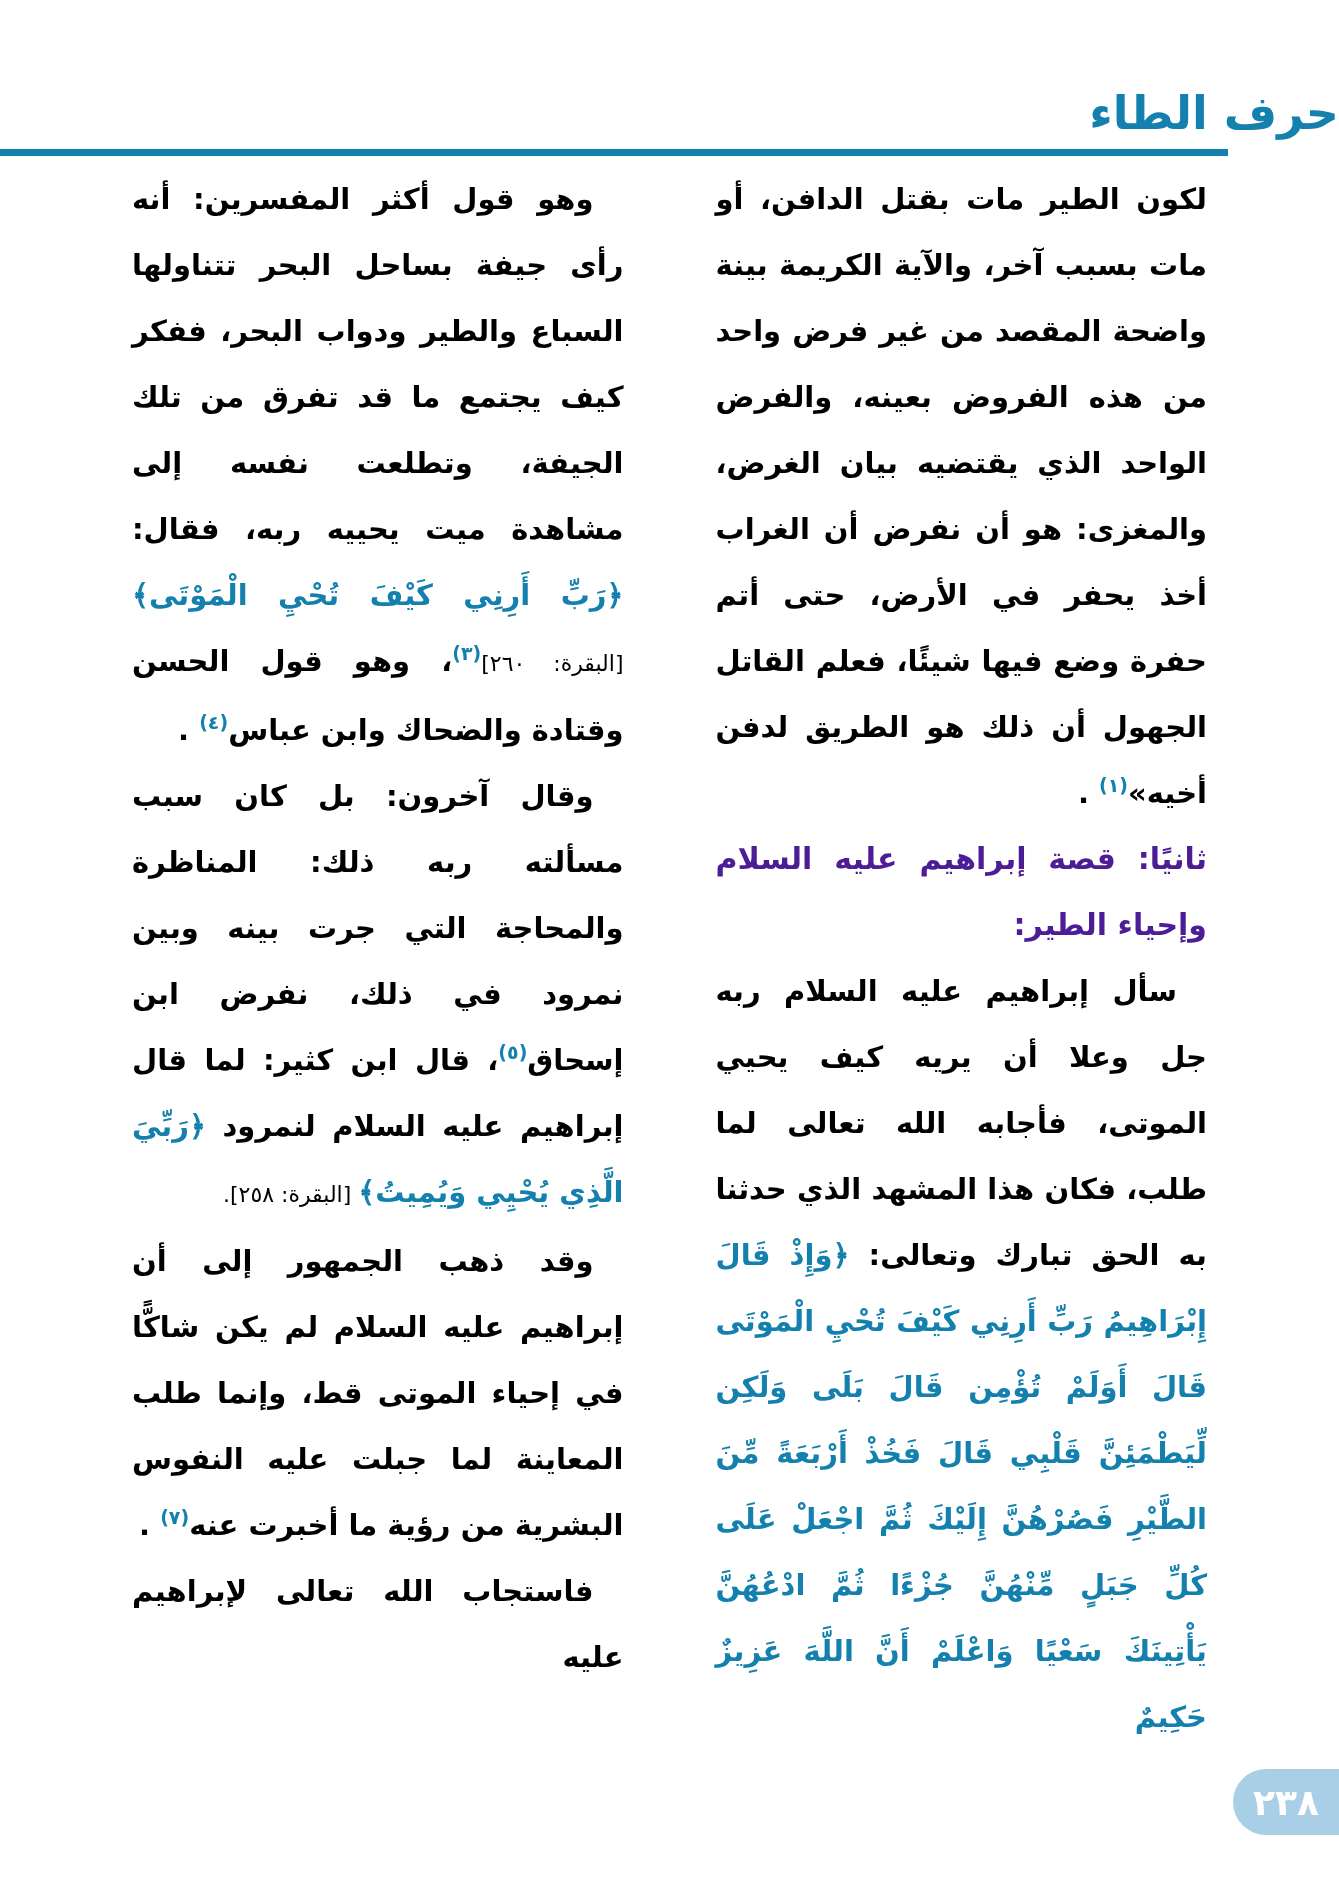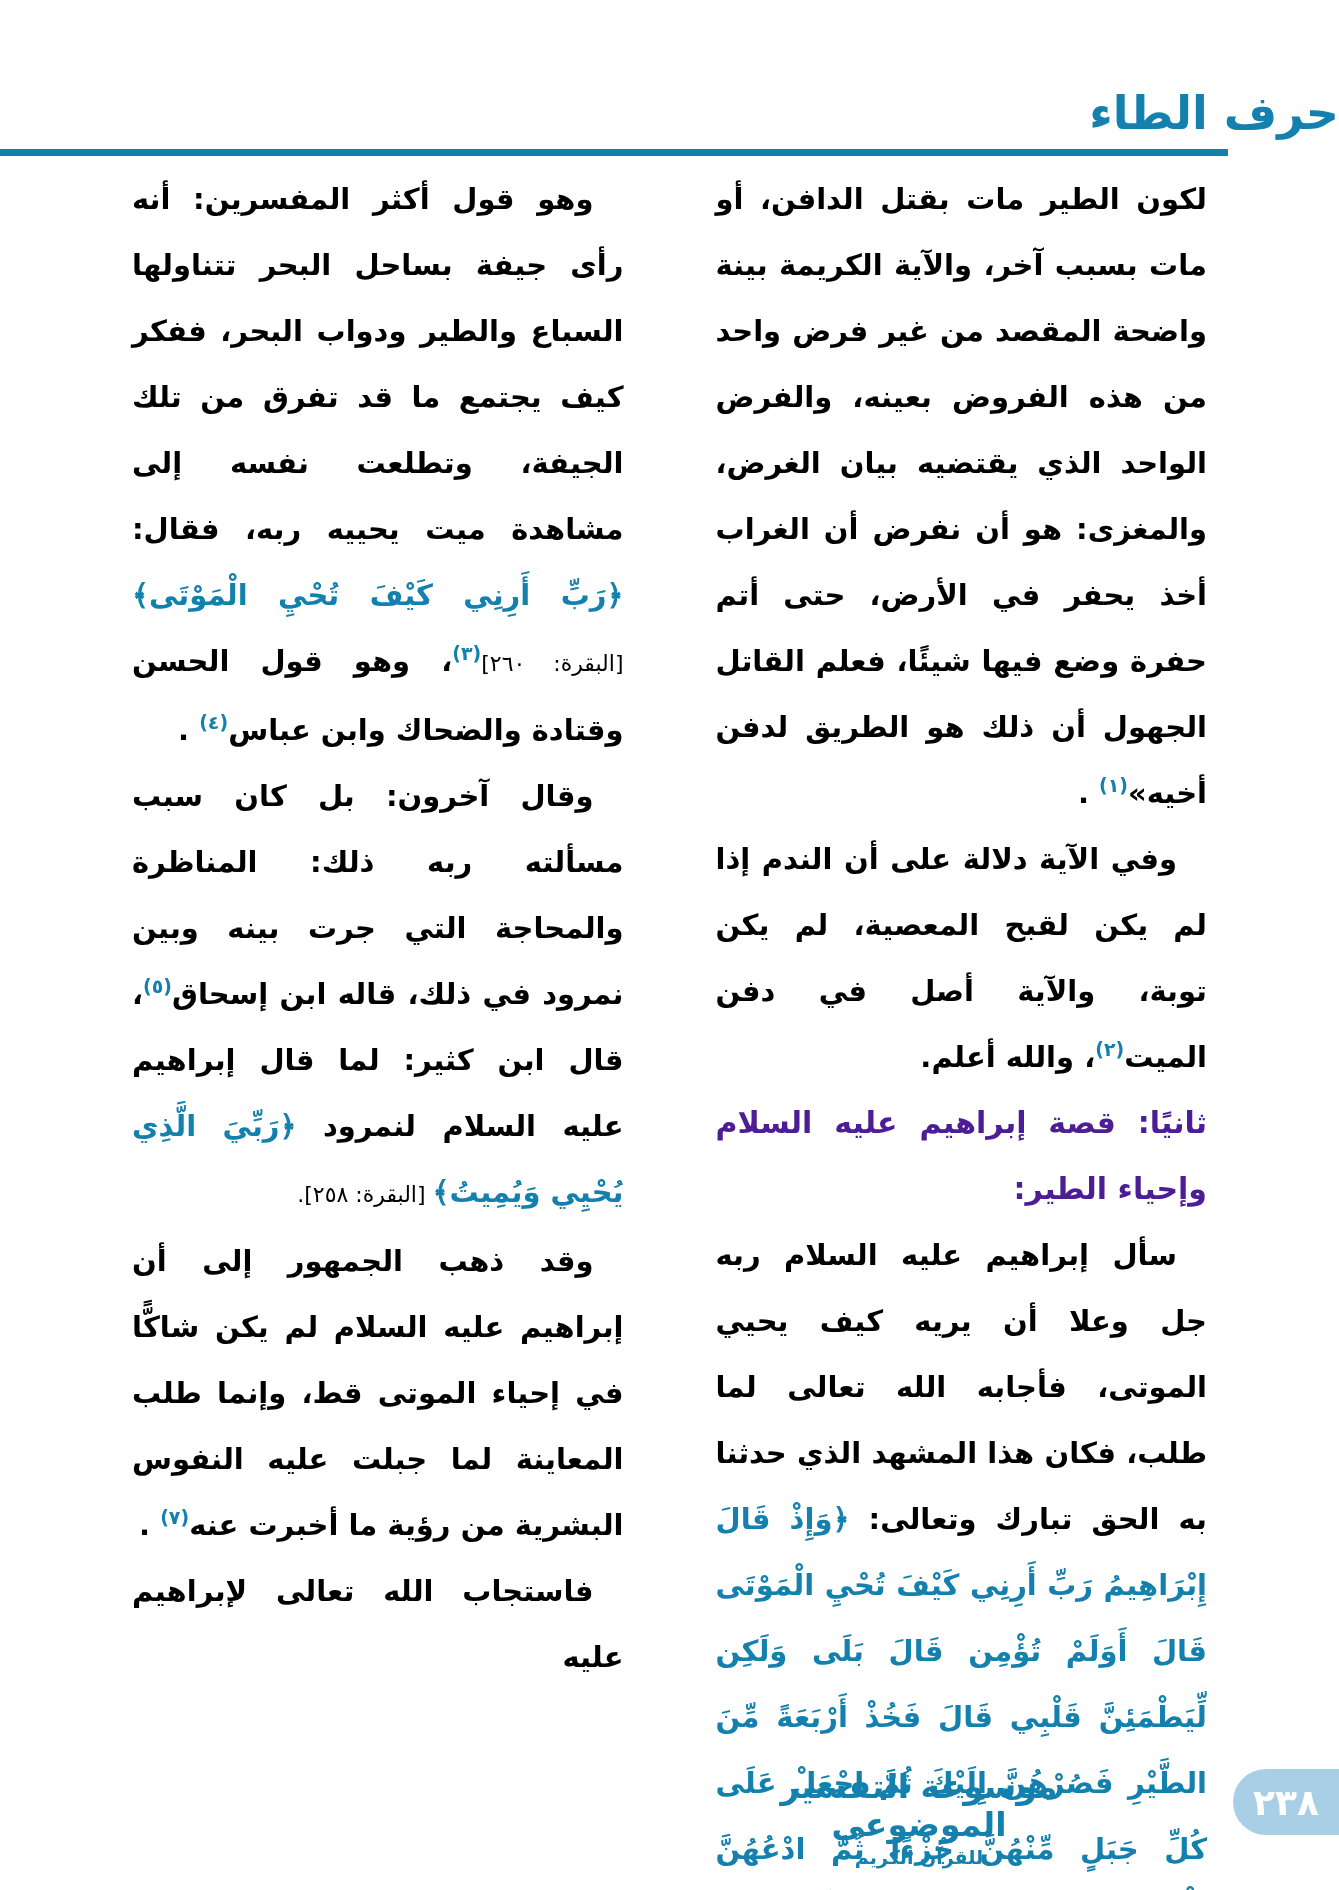--- a/index.html
+++ b/index.html
@@ -57,35 +57,30 @@
 
   <div class="header">
     <div class="chapter-title">حرف الطاء</div>
     <div class="header-rule"></div>
   </div>
 
   <div class="main">
 
     <div class="col">
       <p class="para"><span>لكون الطير مات بقتل الدافن، أو مات بسبب آخر، والآية الكريمة بينة واضحة المقصد من غير فرض واحد من هذه الفروض بعينه، والفرض الواحد الذي يقتضيه بيان الغرض، والمغزى: هو أن نفرض أن الغراب أخذ يحفر في الأرض، حتى أتم حفرة وضع فيها شيئًا، فعلم القاتل الجهول أن ذلك هو الطريق لدفن أخيه»</span><span class="fn-ref">(١)</span><span> .</span></p>
-      <p class="para indent"><span>وفي الآية دلالة على أن الندم إذا لم يكن لقبح المعصية، لم يكن توبة، والآية أصل في دفن الميت</span><span class="fn-ref">(٢)</span><span>، والله أعلم.</span></p>
       <p class="section-heading">ثانيًا: قصة إبراهيم عليه السلام وإحياء الطير:</p>
       <p class="para indent"><span>سأل إبراهيم عليه السلام ربه جل وعلا أن يريه كيف يحيي الموتى، فأجابه الله تعالى لما طلب، فكان هذا المشهد الذي حدثنا به الحق تبارك وتعالى: </span><span class="quran">﴿وَإِذْ قَالَ إِبْرَاهِيمُ رَبِّ أَرِنِي كَيْفَ تُحْيِ الْمَوْتَى قَالَ أَوَلَمْ تُؤْمِن قَالَ بَلَى وَلَكِن لِّيَطْمَئِنَّ قَلْبِي قَالَ فَخُذْ أَرْبَعَةً مِّنَ الطَّيْرِ فَصُرْهُنَّ إِلَيْكَ ثُمَّ اجْعَلْ عَلَى كُلِّ جَبَلٍ مِّنْهُنَّ جُزْءًا ثُمَّ ادْعُهُنَّ يَأْتِينَكَ سَعْيًا وَاعْلَمْ أَنَّ اللَّهَ عَزِيزٌ حَكِيمٌ</span> </p>
 
     </div>
 
     <div class="col">
       <p class="para indent"><span>وهو قول أكثر المفسرين: أنه رأى جيفة بساحل البحر تتناولها السباع والطير ودواب البحر، ففكر كيف يجتمع ما قد تفرق من تلك الجيفة، وتطلعت نفسه إلى مشاهدة ميت يحييه ربه، فقال: </span><span class="quran">﴿رَبِّ أَرِنِي كَيْفَ تُحْيِ الْمَوْتَى﴾</span><span class="ref"> [البقرة: ٢٦٠]</span><span class="fn-ref">(٣)</span><span>، وهو قول الحسن وقتادة والضحاك وابن عباس</span><span class="fn-ref">(٤)</span><span> .</span></p>
-      <p class="para indent"><span>وقال آخرون: بل كان سبب مسألته ربه ذلك: المناظرة والمحاجة التي جرت بينه وبين نمرود في ذلك، قاله ابن إسحاق</span><span class="fn-ref">(٥)</span><span>، قال ابن كثير: لما قال إبراهيم عليه السلام لنمرود </span><span class="quran">﴿رَبِّيَ الَّذِي يُحْيِي وَيُمِيتُ﴾</span><span class="ref"> [البقرة: ٢٥٨].</span></p>
+      <p class="para indent"><span>وقال آخرون: بل كان سبب مسألته ربه ذلك: المناظرة والمحاجة التي جرت بينه وبين نمرود في ذلك، نفرض ابن إسحاق</span><span class="fn-ref">(٥)</span><span>، قال ابن كثير: لما قال إبراهيم عليه السلام لنمرود </span><span class="quran">﴿رَبِّيَ الَّذِي يُحْيِي وَيُمِيتُ﴾</span><span class="ref"> [البقرة: ٢٥٨].</span></p>
       <p class="para indent"><span>وقد ذهب الجمهور إلى أن إبراهيم عليه السلام لم يكن شاكًّا في إحياء الموتى قط، وإنما طلب المعاينة لما جبلت عليه النفوس البشرية من رؤية ما أخبرت عنه</span><span class="fn-ref">(٧)</span><span> .</span></p>
       <p class="para indent">فاستجاب الله تعالى لإبراهيم عليه</p>
 
     </div>
 
   </div>
 
-  <div class="footer-logo">
-    <div class="publisher-name">موسوعة التفسير الموضوعي</div>
-    <div class="publisher-subtitle">للقرآن الكريم</div>
-  </div>
   <div class="page-badge">٢٣٨</div>
 
 </div>
 
 </body></html>

